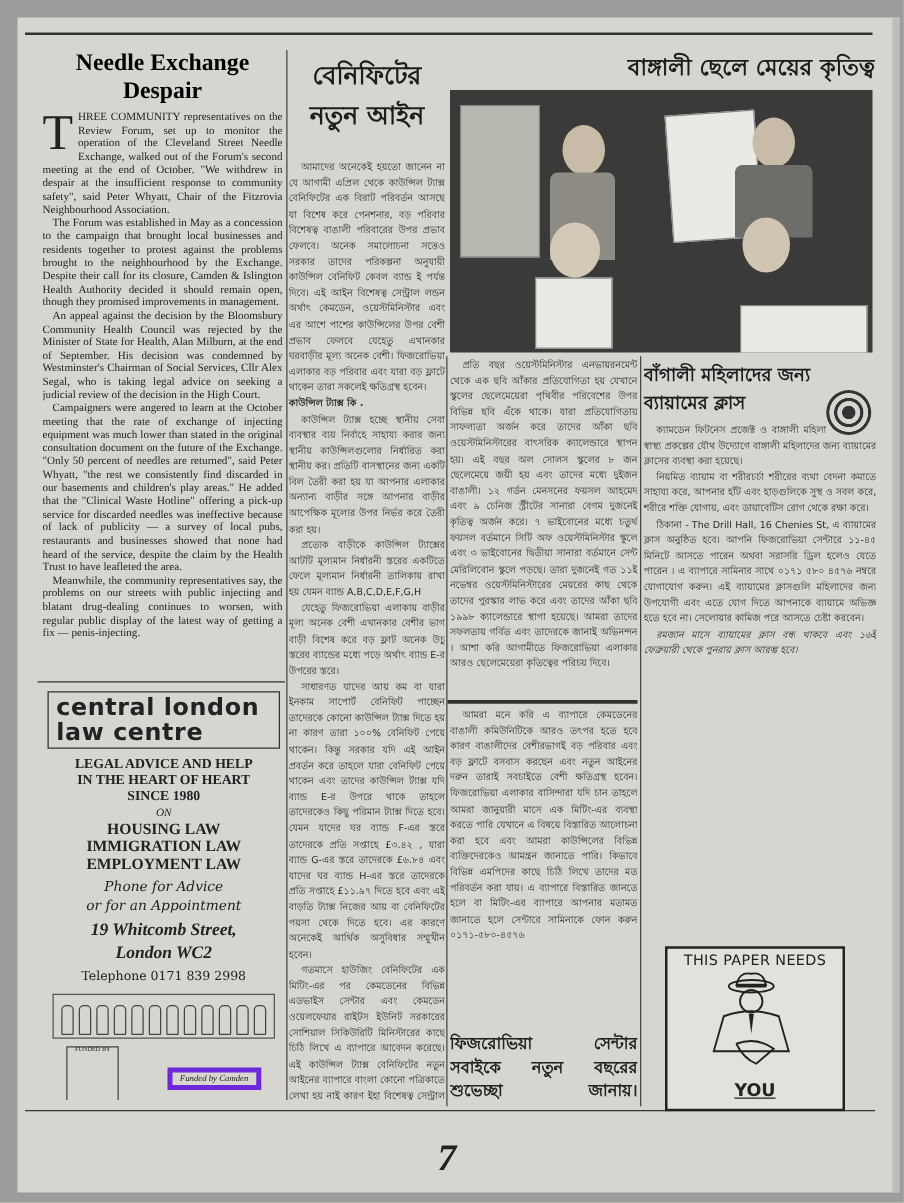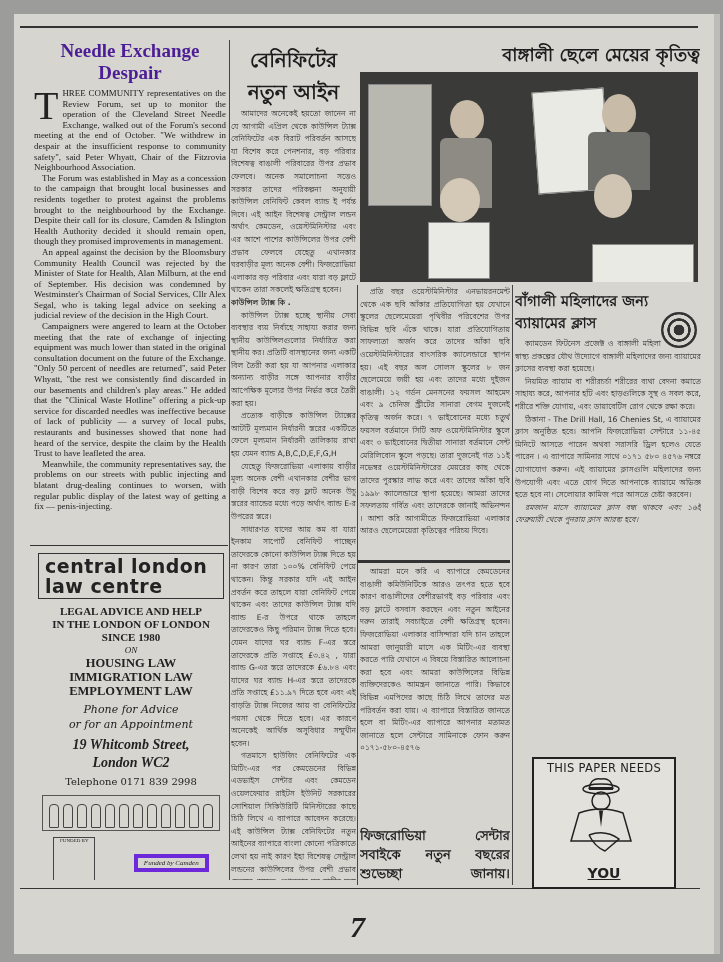--- a/index.html
+++ b/index.html
@@ -4,21 +4,21 @@
 <style>
   html, body { margin:0; padding:0; }
   body { width:723px; height:962px; background:#9c9c9a; position:relative; overflow:hidden; font-family:"Liberation Serif", serif; color:#222; }
   .sheet { position:absolute; left:14px; top:14px; width:700px; height:940px; background:#d6d5d0; border-right:6px solid #bdbcb8; }
   .frame { position:absolute; left:20px; top:26px; width:678px; height:856px; border-top:2px solid #333; }
   .col { position:absolute; overflow:hidden; }
   .vrule { position:absolute; width:1px; background:#444; }
   .hrule { position:absolute; height:2px; background:#333; }
   
   #c1 { left:34px; top:38px; width:192px; height:506px; }
-  #c1 h1 { font-family:"Liberation Serif", serif; font-size:19px; text-align:center; margin:2px 0 4px; line-height:22px; font-weight:bold; color:#4c1d95; }
+  #c1 h1 { font-family:"Liberation Serif", serif; font-size:19px; text-align:center; margin:2px 0 4px; line-height:22px; font-weight:bold; color:#000000; }
   .eng { font-size:8.9px; line-height:10.6px; text-align:justify; margin:0; text-indent:8px; }
   .eng.first { text-indent:0; }
   .dropcap { float:left; font-size:40px; line-height:32px; margin:2px 4px 0 0; font-weight:normal; }
   
   #ad { left:34px; top:550px; width:194px; height:330px; text-align:center; }
   .logo { margin:3px 4px 6px; border:1.5px solid #333; padding:2px 6px; text-align:left; font-family:"DejaVu Sans", sans-serif; font-size:19px; line-height:20px; letter-spacing:0.5px; font-weight:bold; color:#222; }
   .ad-bold { font-weight:bold; font-size:11px; line-height:13px; margin:0; }
   .ad-on { font-style:italic; font-size:9px; margin:1px 0; }
   .ad-law { font-weight:bold; font-size:12.5px; line-height:14px; margin:0; }
   .ad-script { font-family:"DejaVu Serif", serif; font-size:11px; line-height:15px; margin:4px 0 0; font-style:italic; }
@@ -26,21 +26,21 @@
   .ad-tel { font-size:10px; margin:4px 0 8px; font-family:"DejaVu Serif", serif; }
   .crowd { margin:0 8px; height:30px; border:1px solid #555; display:flex; align-items:flex-end; justify-content:space-around; padding:2px 4px; }
   .person { width:8px; height:22px; border:1px solid #444; border-radius:4px 4px 1px 1px; }
   .funders { display:flex; justify-content:space-around; align-items:center; margin-top:6px; }
   .funder-a { width:40px; height:50px; border:1px solid #444; font-size:5px; }
   .funder-b { font-size:7px; font-style:italic; border:4px solid #6d28d9; padding:1px 6px; }
   
   .bn { font-family:"DejaVu Sans", sans-serif; font-size:7.6px; line-height:12.6px; text-align:justify; margin:0; color:#2b2b2b; text-indent:10px; }
   .bn-bold { font-weight:bold; text-indent:0; }
   #c2 { left:231px; top:38px; width:125px; height:842px; }
-  #c2 .head { font-family:"DejaVu Sans", sans-serif; font-size:20px; line-height:32px; text-align:center; font-weight:bold; margin:6px 0 0; color:#1d1d1d; }
+  #c2 .head { font-family:"DejaVu Sans", sans-serif; font-size:20px; line-height:32px; text-align:center; font-weight:bold; margin:6px 0 20px; color:#1d1d1d; }
   #c3 { left:360px; top:286px; width:150px; height:272px; }
   #c3b { left:360px; top:566px; width:150px; height:258px; }
   #c3c { left:360px; top:826px; width:150px; height:56px; }
   #c3c p { font-family:"DejaVu Sans", sans-serif; font-size:13px; font-weight:bold; line-height:19px; margin:0; text-align:justify; text-align-last:justify; }
   
   #photo { left:360px; top:72px; width:338px; height:210px; background:#3a3a38; }
   .ph-title { left:358px; top:40px; width:342px; height:30px; font-family:"DejaVu Sans", sans-serif; font-size:18px; font-weight:bold; text-align:right; line-height:30px; color:#1d1d1d; }
   .kid { position:absolute; border-radius:50%; background:#c8bba8; }
   .kid-body { position:absolute; border-radius:6px 6px 0 0; }
   .paper { position:absolute; background:#eaeae4; border:1px solid #888; }
@@ -76,21 +76,21 @@
   <p class="eng">Campaigners were angered to learn at the October meeting that the rate of exchange of injecting equipment was much lower than stated in the original consultation document on the future of the Exchange. "Only 50 percent of needles are returned", said Peter Whyatt, "the rest we consistently find discarded in our basements and children's play areas." He added that the "Clinical Waste Hotline" offering a pick-up service for discarded needles was ineffective because of lack of publicity — a survey of local pubs, restaurants and businesses showed that none had heard of the service, despite the claim by the Health Trust to have leafleted the area.</p>
   <p class="eng">Meanwhile, the community representatives say, the problems on our streets with public injecting and blatant drug-dealing continues to worsen, with regular public display of the latest way of getting a fix — penis-injecting.</p>
 </div>
 
 <div class="col" id="ad">
   <div class="logo">
     <div>central london</div>
     <div>law centre</div>
   </div>
   <p class="ad-bold">LEGAL ADVICE AND HELP</p>
-  <p class="ad-bold">IN THE LONDON OF LONDON</p>
+  <p class="ad-bold">IN THE HEART OF HEART</p>
   <p class="ad-bold">SINCE 1980</p>
   <p class="ad-on">ON</p>
   <p class="ad-law">HOUSING LAW</p>
   <p class="ad-law">IMMIGRATION LAW</p>
   <p class="ad-law">EMPLOYMENT LAW</p>
   <p class="ad-script">Phone for Advice</p>
   <p class="ad-script" style="margin-top:0">or for an Appointment</p>
   <p class="ad-addr"><span>19 Whitcomb Street,</span><br><span>London WC2</span></p>
   <p class="ad-tel">Telephone 0171 839 2998</p>
   <div class="crowd">

